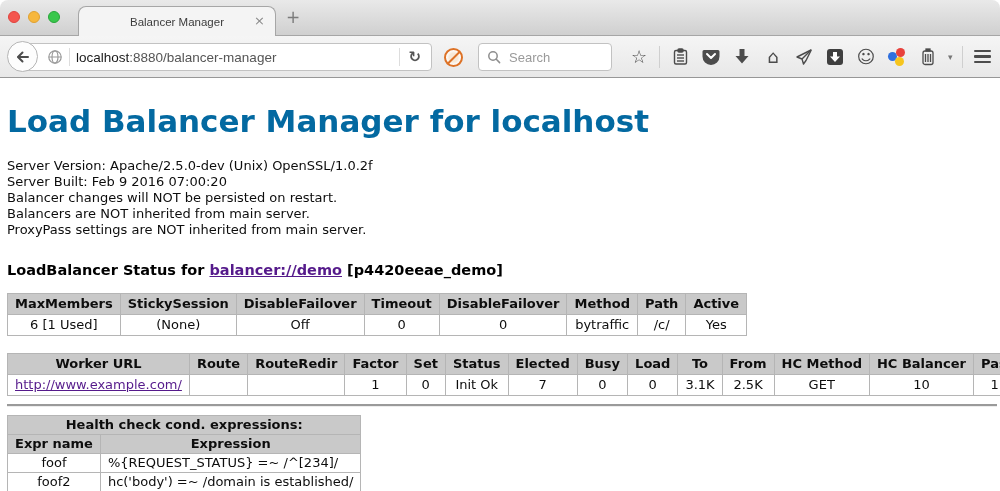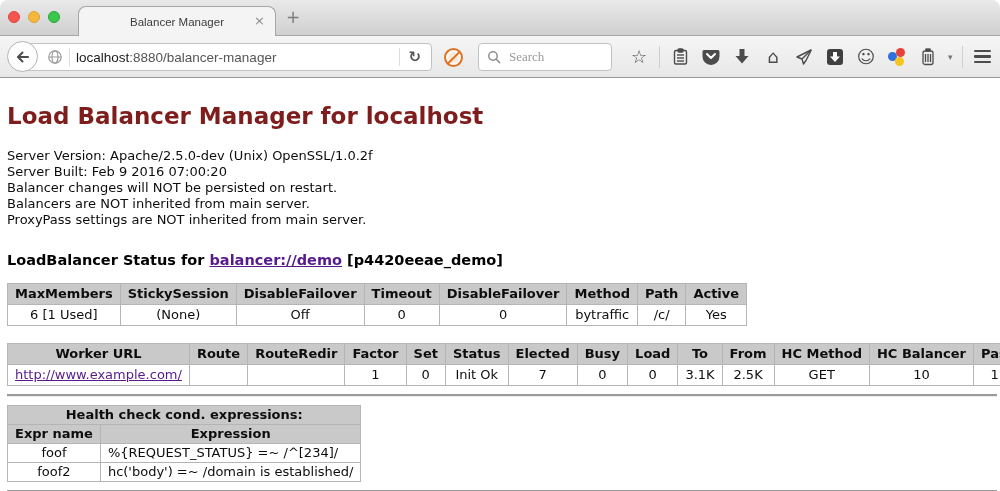--- a/index.html
+++ b/index.html
@@ -35,39 +35,39 @@
   .url-rest { color:#555; }
   .url-reload { margin-left:auto; display:flex; align-items:center; height:100%; }
   .url-reload .sep { width:1px; height:18px; background:#ddd; margin-right:8px; }
   .reload-glyph { font-size:15px; color:#555; margin-right:10px; font-weight:bold; }
   .blockicon { position:absolute; left:444px; top:12px; width:19px; height:19px; border:2px solid #dd7226;
                border-radius:50%; background:radial-gradient(#f7e9d8 40%, #fff 70%); }
   .blockicon::after { content:''; position:absolute; left:-1px; top:6.5px; width:17px; height:2px;
                       background:#dd7226; transform:rotate(-45deg); }
   .searchbar { position:absolute; left:478px; top:7px; width:134px; height:28px; background:#fff;
                border:1px solid #c2c2c2; border-radius:4px; display:flex; align-items:center; padding:0 8px; }
-  .searchbar input { border:none; outline:none; width:90px; font-family:Liberation Serif, serif;
+  .searchbar input { border:none; outline:none; width:90px; font-family:Liberation Sans, sans-serif;
                      font-size:13px; color:#333; margin-left:6px; background:transparent; }
   .searchbar input::placeholder { color:#9a9a9a; }
   .iconrow { position:absolute; left:628px; top:0; height:41px; display:flex; align-items:center; gap:9px; }
   .ticon { width:22px; display:flex; align-items:center; justify-content:center; color:#4c4c4c; }
   .glyph { font-size:18px; line-height:18px; color:#4c4c4c; }
   .vsep { width:1px; height:22px; background:#cfcfcf; }
   .dots-cluster { position:relative; width:18px; height:18px; }
   .dots-cluster i { position:absolute; width:9px; height:9px; border-radius:50%; }
   .dot-blue  { background:#2f6fde; left:0; top:4px; }
   .dot-red   { background:#e8413c; left:8px; top:0; }
   .dot-yel   { background:#f6c51e; left:7px; top:9px; }
   .caret { font-size:9px; color:#777; }
   .burger { display:flex; flex-direction:column; gap:3px; }
   .burger i { width:17px; height:2.5px; background:#4c4c4c; border-radius:1px; }
 
   
   .content { padding:0 0 0 7px; background:#fff; }
-  h1 { font-size:23px; font-weight:bold; color:#7f1d1d; margin:25px 0 19px 0; }
+  h1 { font-size:31px; font-weight:bold; color:#0369a1; margin:25px 0 19px 0; }
   .info div { font-size:13px; line-height:16px; color:#0d0d0d; }
   .h3 { font-size:14.5px; font-weight:bold; color:#000; margin:24px 0 15px 0; }
   .h3 a { color:#551a8b; text-decoration:underline; }
   table { border-collapse:collapse; font-size:13px; border:1px solid #8f8f8f; }
   th, td { border:1px solid #b5b5b5; padding:2px 7px; text-align:center; line-height:16px; color:#0d0d0d; white-space:nowrap; }
   th { background:#c9c9c9; font-weight:bold; }
   td.left { text-align:left; }
   a.worker-link { color:#551a8b; text-decoration:underline; }
   .balancer-table { margin-bottom:17px; }
   .rule { border:none; border-top:2px solid #9a9a9a; border-bottom:1px solid #ededed; height:0; margin:8px 3px 8px 0; }

